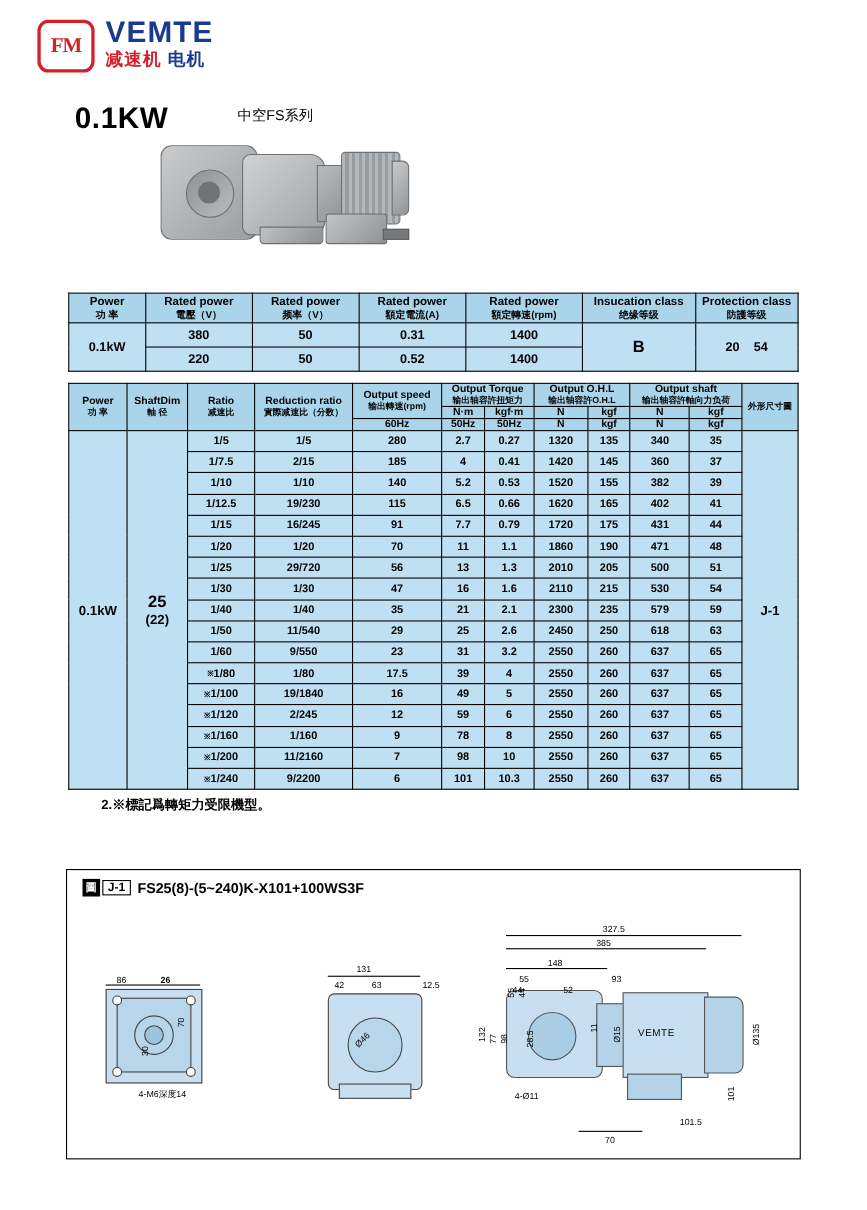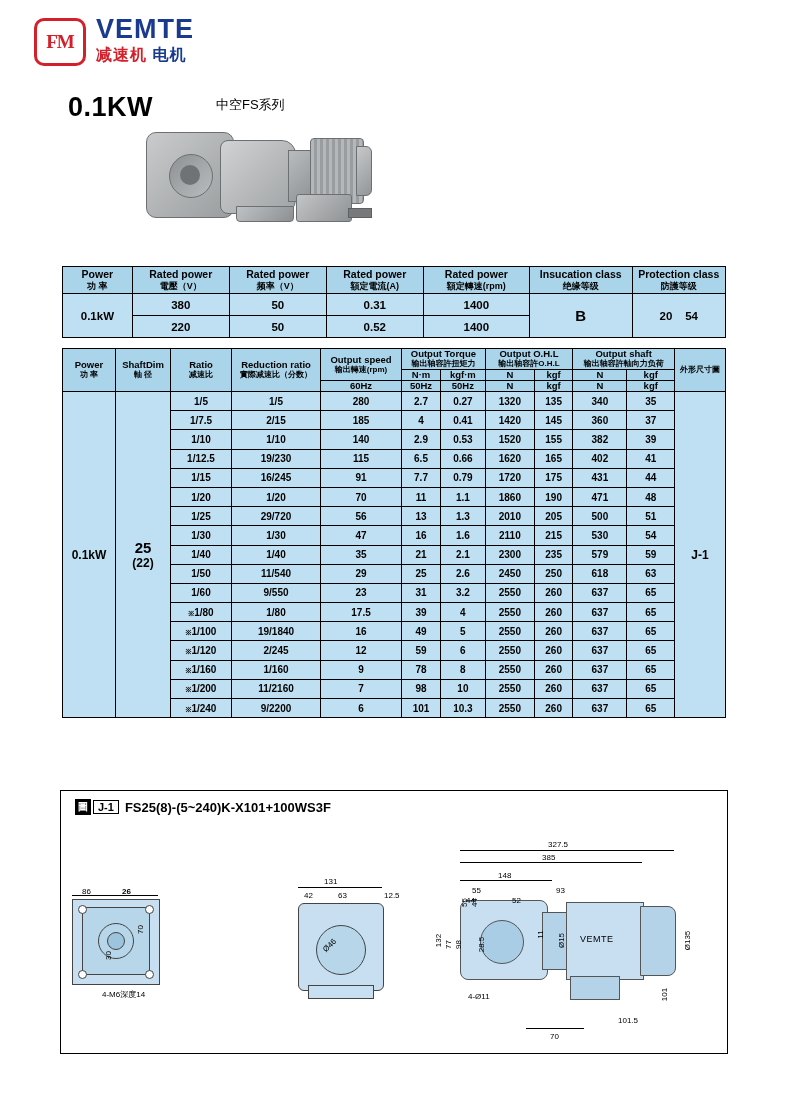--- a/index.html
+++ b/index.html
@@ -74,21 +74,21 @@
   .panel{position:absolute;left:60px;top:790px;width:666px;height:262px;border:1.5px solid #000;background:#fff;}
   .panel-title{position:absolute;left:14px;top:8px;font-size:13px;font-weight:bold;display:flex;align-items:center;}
   .tag{display:inline-block;background:#000;color:#fff;font-size:10px;padding:1px 3px;margin-right:2px;}
   .tag2{display:inline-block;border:1px solid #000;font-size:11px;padding:0 4px;margin-right:6px;font-weight:bold;}
 
   .dw{position:absolute;font-size:8px;color:#000;}
   .dim{position:absolute;font-size:8px;color:#000;white-space:nowrap;}
   .lineh{position:absolute;height:1px;background:#000;}
 
   
-  .d1{position:absolute;left:44px;top:885px;}
+  .d1{position:absolute;left:68px;top:885px;}
   .sq{position:absolute;border:1px solid #444;background:#c7dff0;}
   .cir{position:absolute;border:1px solid #444;border-radius:50%;background:#b7d6ea;}
 
   
   .d2{position:absolute;left:286px;top:875px;}
 
   
   .d3{position:absolute;left:430px;top:840px;}
   .asm{position:absolute;background:#c7dff0;border:1px solid #555;}
   .asm2{position:absolute;background:#b4d3e8;border:1px solid #555;}
@@ -261,21 +261,21 @@
           <td class="val">0.41</td>
           <td class="val">1420</td>
           <td class="val">145</td>
           <td class="val">360</td>
           <td class="val">37</td>
         </tr>
         <tr>
           <td class="val">1/10</td>
           <td class="val">1/10</td>
           <td class="val">140</td>
-          <td class="val">2.9</td>
+          <td class="val">5.2</td>
           <td class="val">0.53</td>
           <td class="val">1520</td>
           <td class="val">155</td>
           <td class="val">382</td>
           <td class="val">39</td>
         </tr>
         <tr>
           <td class="val">1/12.5</td>
           <td class="val">19/230</td>
           <td class="val">115</td>
@@ -426,20 +426,21 @@
           <td class="val">10.3</td>
           <td class="val">2550</td>
           <td class="val">260</td>
           <td class="val">637</td>
           <td class="val">65</td>
         </tr>
       </tbody>
   </table>
 
   <div class="notes">
+    <div style="padding-left:34px"><span>2.※標記爲轉矩力受限機型。</span></div>
   </div>
 
   <div class="panel">
     <div class="panel-title">
       <span class="tag">圖</span>
       <span class="tag2">J-1</span>
       <span>FS25(8)-(5~240)K-X101+100WS3F</span>
     </div>
   </div>
 

